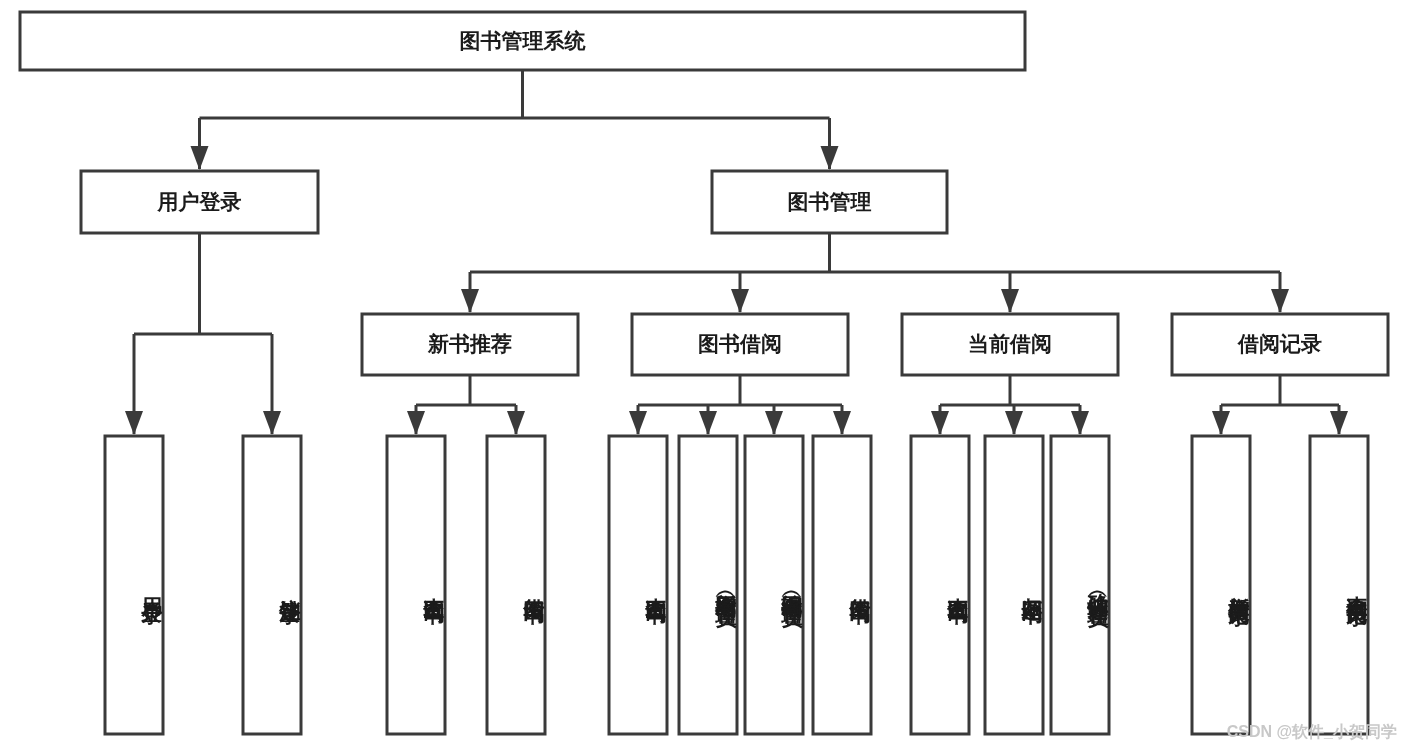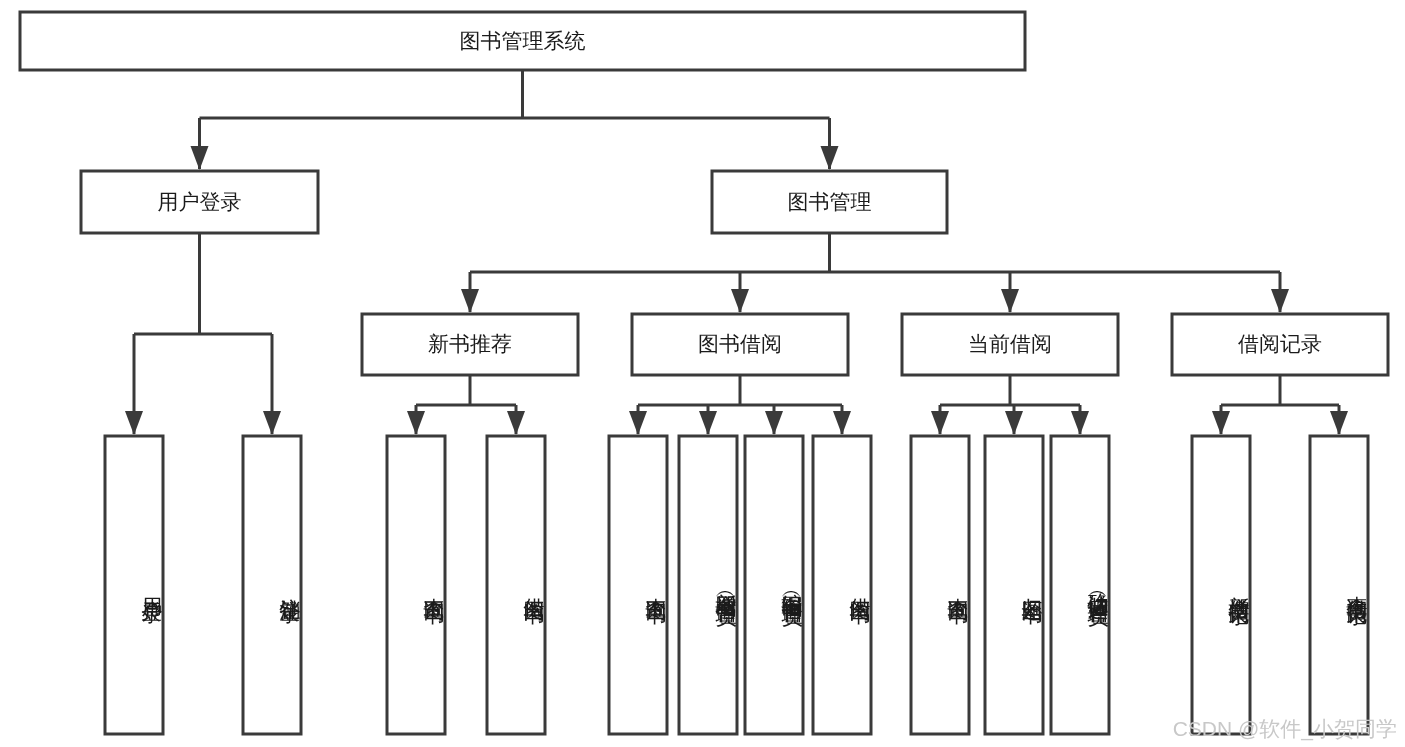--- a/index.html
+++ b/index.html
@@ -13,20 +13,21 @@
     font-family: "Liberation Sans", "DejaVu Sans", sans-serif;
     overflow: hidden;
     position: relative;
   }
   #diagram-root {
     position: absolute;
     left: 0;
     top: 0;
     width: 1405px;
     height: 747px;
+    font-weight: bold;
   }
   svg.tree {
     display: block;
     width: 1405px;
     height: 747px;
   }
   .node-box {
     fill: #ffffff;
     stroke: #3a3a3a;
     stroke-width: 3;
@@ -61,21 +62,21 @@
   }
   .arrow-head {
     fill: #3a3a3a;
     stroke: none;
   }
   #watermark {
     position: absolute;
     right: 8px;
     bottom: 4px;
     font-family: "Liberation Sans", "DejaVu Sans", sans-serif;
-    font-size: 21px;
+    font-size: 16px;
     color: #c8c8c8;
     white-space: nowrap;
     pointer-events: none;
   }
 </style>
 </head>
 <body>
 
 <div id="diagram-root">
   <svg class="tree" viewBox="0 0 1405 747">

